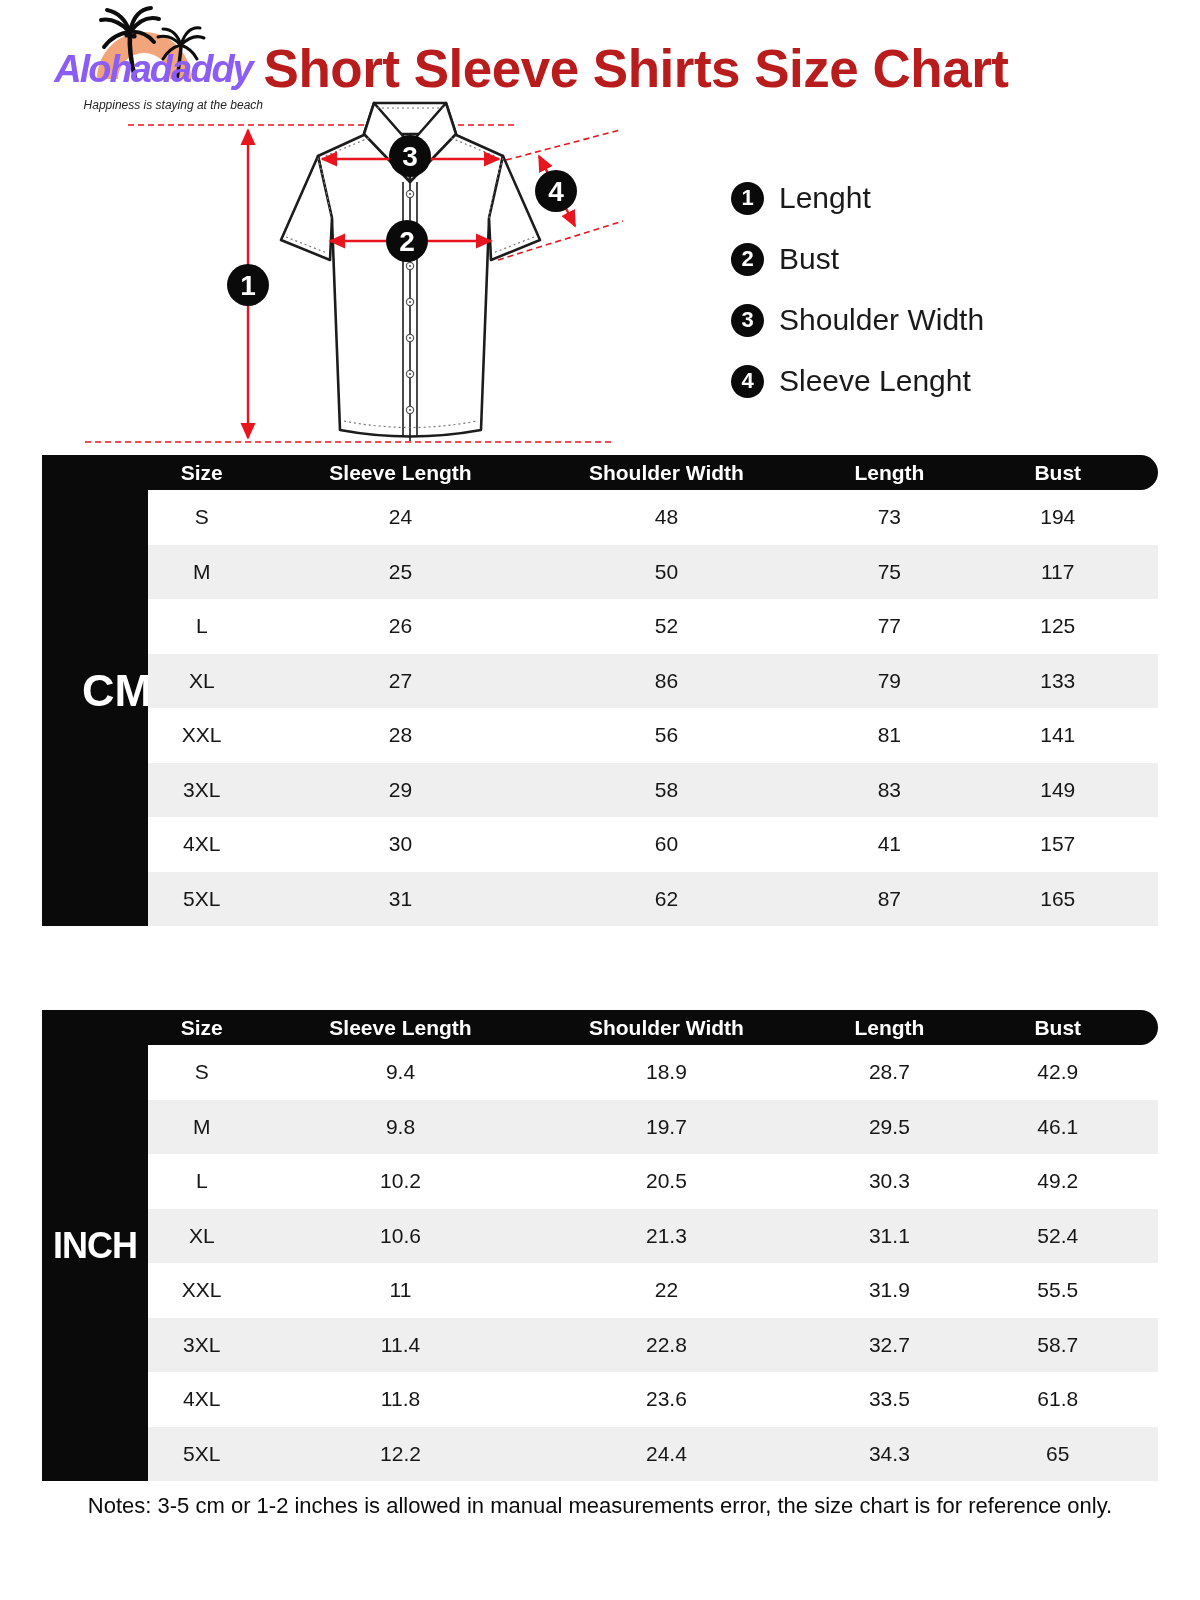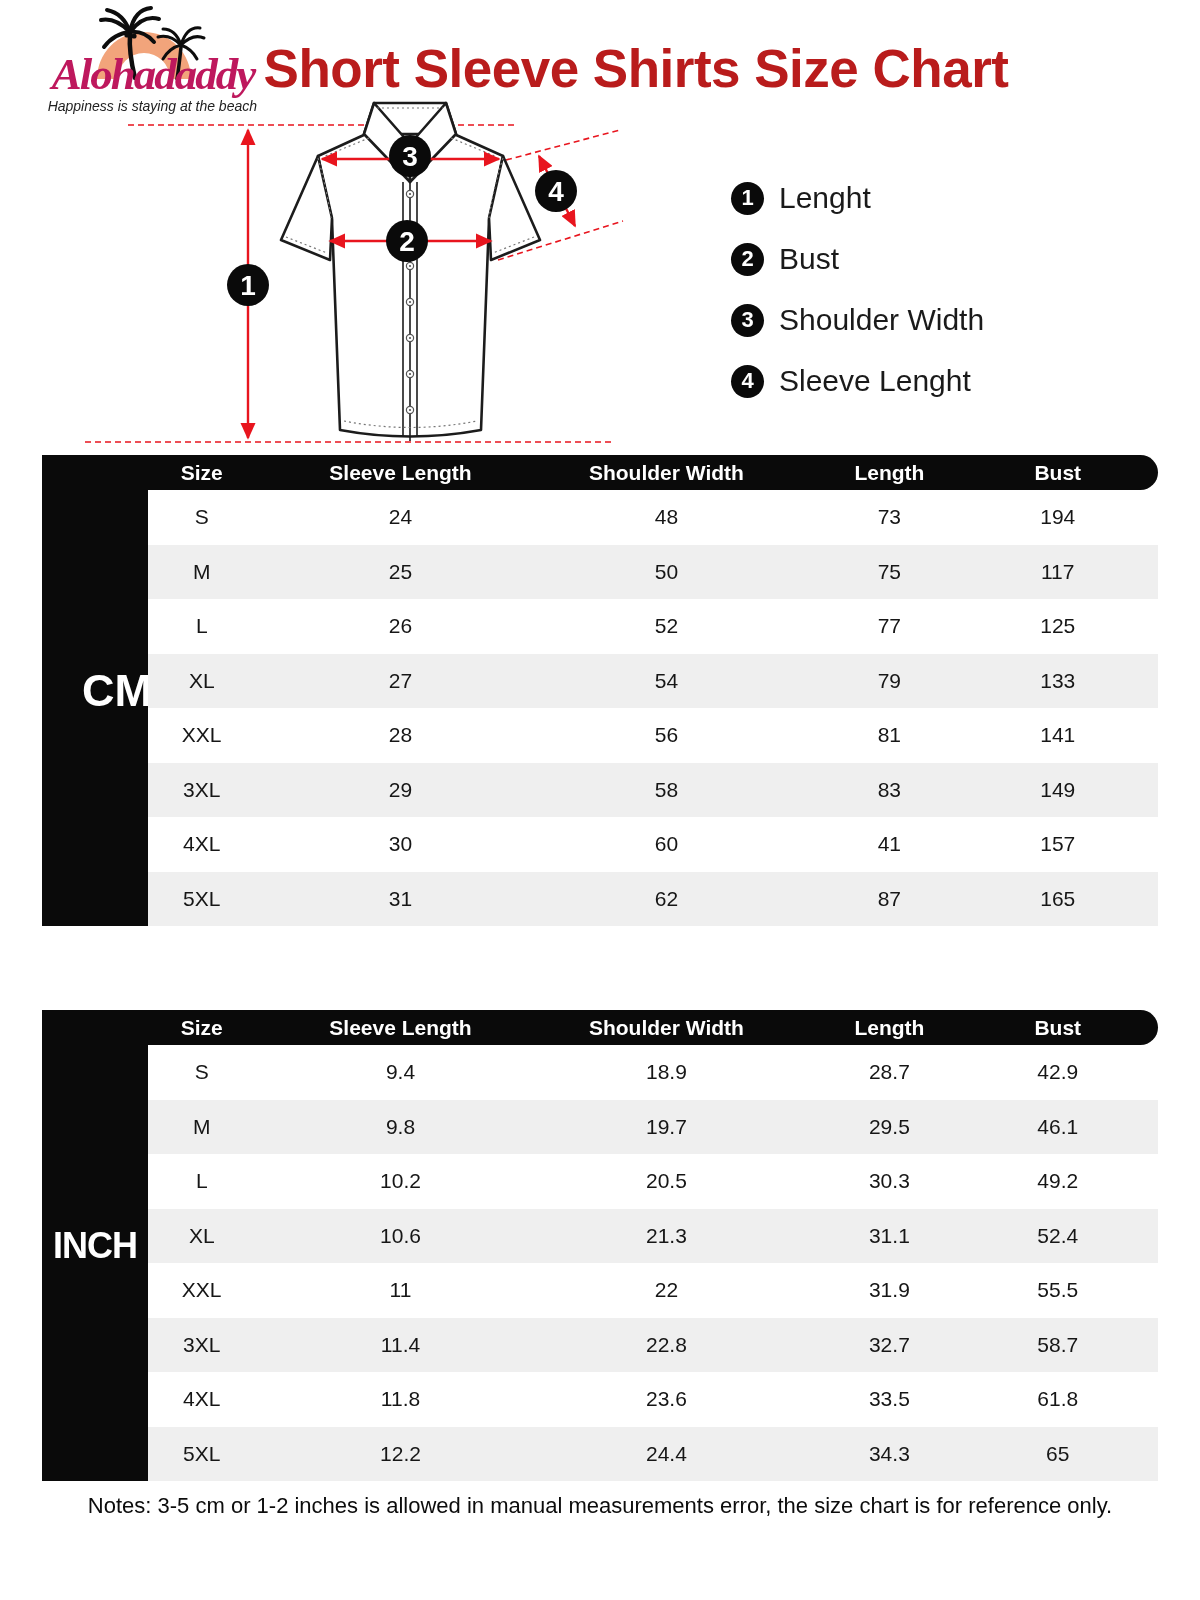--- a/index.html
+++ b/index.html
@@ -11,24 +11,24 @@
   }
   *{margin:0;padding:0;box-sizing:border-box;}
   html,body{width:1200px;height:1600px;background:#ffffff;overflow:hidden;
     font-family:"Liberation Sans",sans-serif;color:var(--ink,#111);}
   .page{position:absolute;left:0;top:0;width:1200px;height:1600px;background:#fff;}
 
   
   .logo{position:absolute;left:25px;top:4px;width:250px;height:112px;}
   .logo-art{position:absolute;left:58px;top:0;}
   .logo-name{position:absolute;left:8px;top:44px;width:240px;text-align:center;
-    font-family:Liberation Serif, serif;font-style:italic;font-weight:bold;
-    font-size:45px;letter-spacing:-2px;color:#be185d;white-space:nowrap;}
-  .logo-tagline{position:absolute;left:0;top:94px;width:232px;text-align:right;
-    font-size:14px;font-style:italic;color:#222;}
+    font-family:Liberation Sans, sans-serif;font-style:italic;font-weight:bold;
+    font-size:38px;letter-spacing:-2px;color:#8b5cf6;white-space:nowrap;}
+  .logo-tagline{position:absolute;left:6px;top:94px;width:232px;text-align:right;
+    font-size:12px;font-style:italic;color:#222;}
 
   
   .title{position:absolute;left:0;right:0;top:38px;padding-left:72px;text-align:center;
     font-size:53px;font-weight:bold;letter-spacing:-0.5px;color:#b91c1c;}
 
   
   .diagram{position:absolute;left:70px;top:90px;}
 
   
   .legend{position:absolute;left:731px;top:180px;display:flex;flex-direction:column;gap:25px;}
@@ -242,21 +242,21 @@
           <div class="t-cell">L</div>
           <div class="t-cell">26</div>
           <div class="t-cell">52</div>
           <div class="t-cell">77</div>
           <div class="t-cell col-bust">125</div>
         </div>
 
         <div class="t-row">
           <div class="t-cell">XL</div>
           <div class="t-cell">27</div>
-          <div class="t-cell">54</div>
+          <div class="t-cell">86</div>
           <div class="t-cell">79</div>
           <div class="t-cell col-bust">133</div>
         </div>
 
         <div class="t-row">
           <div class="t-cell">XXL</div>
           <div class="t-cell">28</div>
           <div class="t-cell">56</div>
           <div class="t-cell">81</div>
           <div class="t-cell col-bust">141</div>

